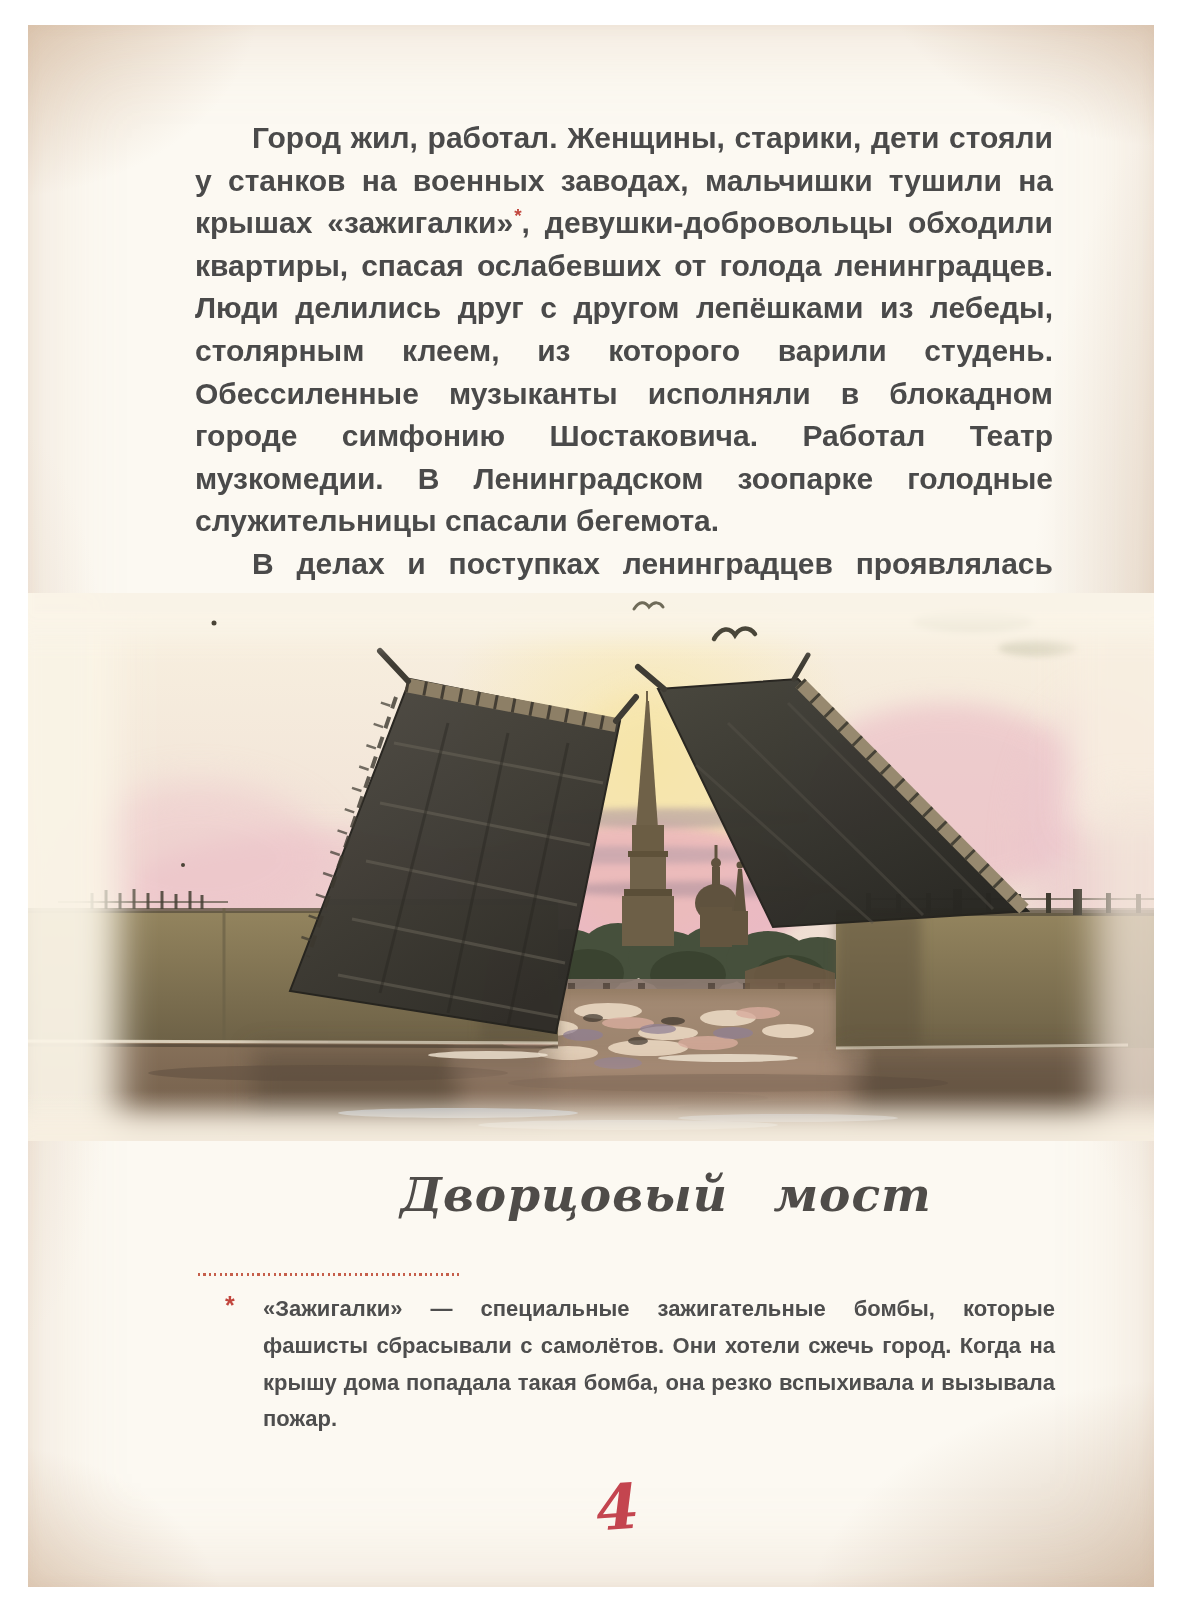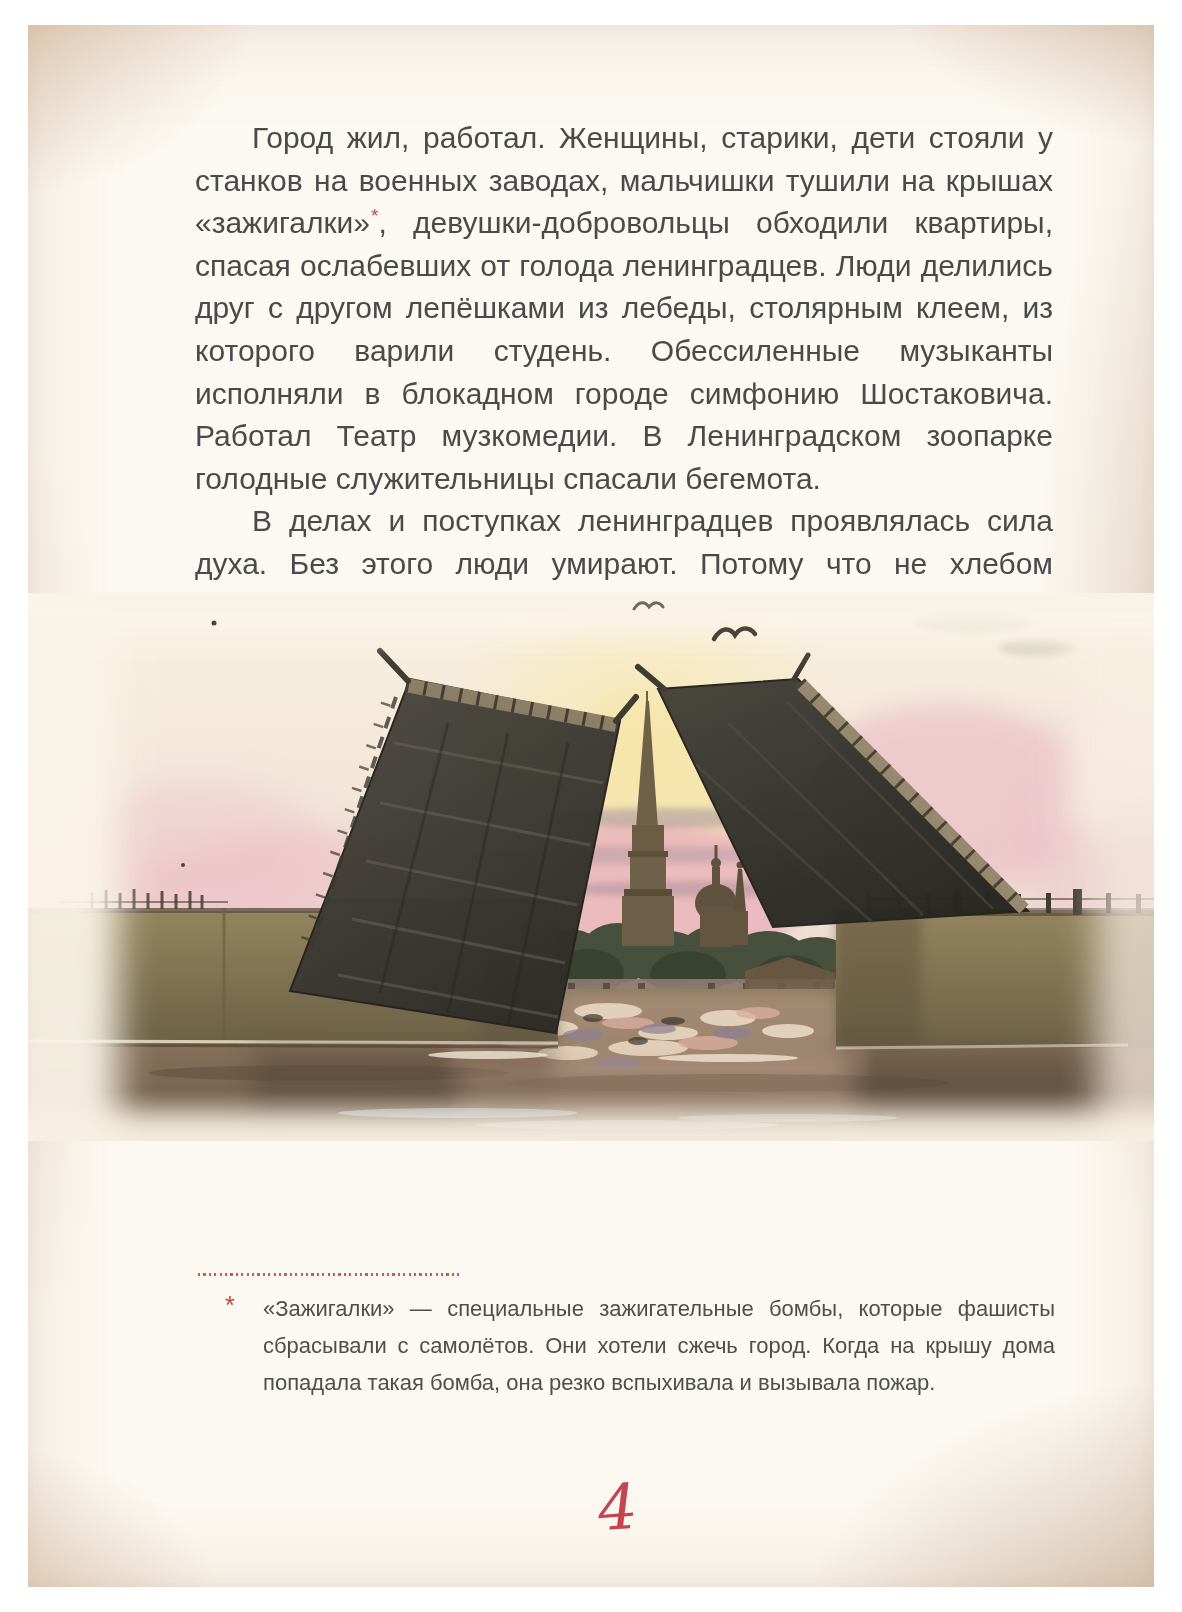--- a/index.html
+++ b/index.html
@@ -11,20 +11,21 @@
     position:absolute;left:28px;top:25px;width:1126px;height:1562px;
     background-color:#fcf9f2;
     background-image:
       radial-gradient(ellipse 430px 330px at -3% -2%, rgba(193,154,118,.50), rgba(193,154,118,0) 62%),
       radial-gradient(ellipse 520px 300px at 104% -4%, rgba(178,136,102,.48), rgba(178,136,102,0) 62%),
       radial-gradient(ellipse 430px 320px at -5% 103%, rgba(185,144,108,.46), rgba(185,144,108,0) 60%),
       radial-gradient(ellipse 620px 400px at 104% 103%, rgba(170,131,97,.50), rgba(170,131,97,0) 64%),
       radial-gradient(ellipse 180px 760px at 100.6% 42%, rgba(187,152,122,.26), rgba(187,152,122,0) 72%),
       radial-gradient(ellipse 150px 650px at -0.8% 55%, rgba(200,168,138,.20), rgba(200,168,138,0) 70%);
     box-shadow: inset 0 0 95px rgba(188,152,116,.26), inset 0 0 16px rgba(188,152,116,.14);
+    font-weight: bold;
   }
   .main-text{
     position:absolute;left:167px;top:92px;width:858px;
     font-size:30px;line-height:42.6px;color:#4a4a4a;text-align:justify;
   }
   .main-text p{margin:0;}
   .indent{text-indent:57px;}
   .fn-ref{
     color:#c2473e;font-size:19px;line-height:0;vertical-align:super;margin-left:1px;
   }
@@ -317,20 +318,21 @@
 
       <g fill="none" stroke-linecap="round">
         <path d="M606,16 c5,-8 11,-8 15,-2 c5,-6 11,-5 14,0" stroke="#57523f" stroke-width="3" opacity=".85"></path>
         <path d="M686,46 c7,-12 16,-12 21,-4 c6,-9 15,-8 20,-1" stroke="#3f3c2f" stroke-width="4.5" opacity=".95"></path>
         <circle cx="186" cy="30" r="2.5" fill="#4a4437" stroke="none"></circle>
         <circle cx="155" cy="272" r="2" fill="#4a4437" stroke="none"></circle>
       </g>
     </svg>
   </div>
 
+  <div class="caption">Дворцовый мост</div>
 
   <div class="fn-rule"></div>
 
   <div class="footnote">
     <span class="fn-marker">*</span>
     <p class="fn-text">«Зажигалки» — специальные зажигательные бомбы, которые фашисты сбрасывали с самолётов. Они хотели сжечь город. Когда на крышу дома попадала такая бомба, она резко вспыхивала и вызывала пожар.</p>
   </div>
 
   <div class="page-number">
     <span>4</span>

